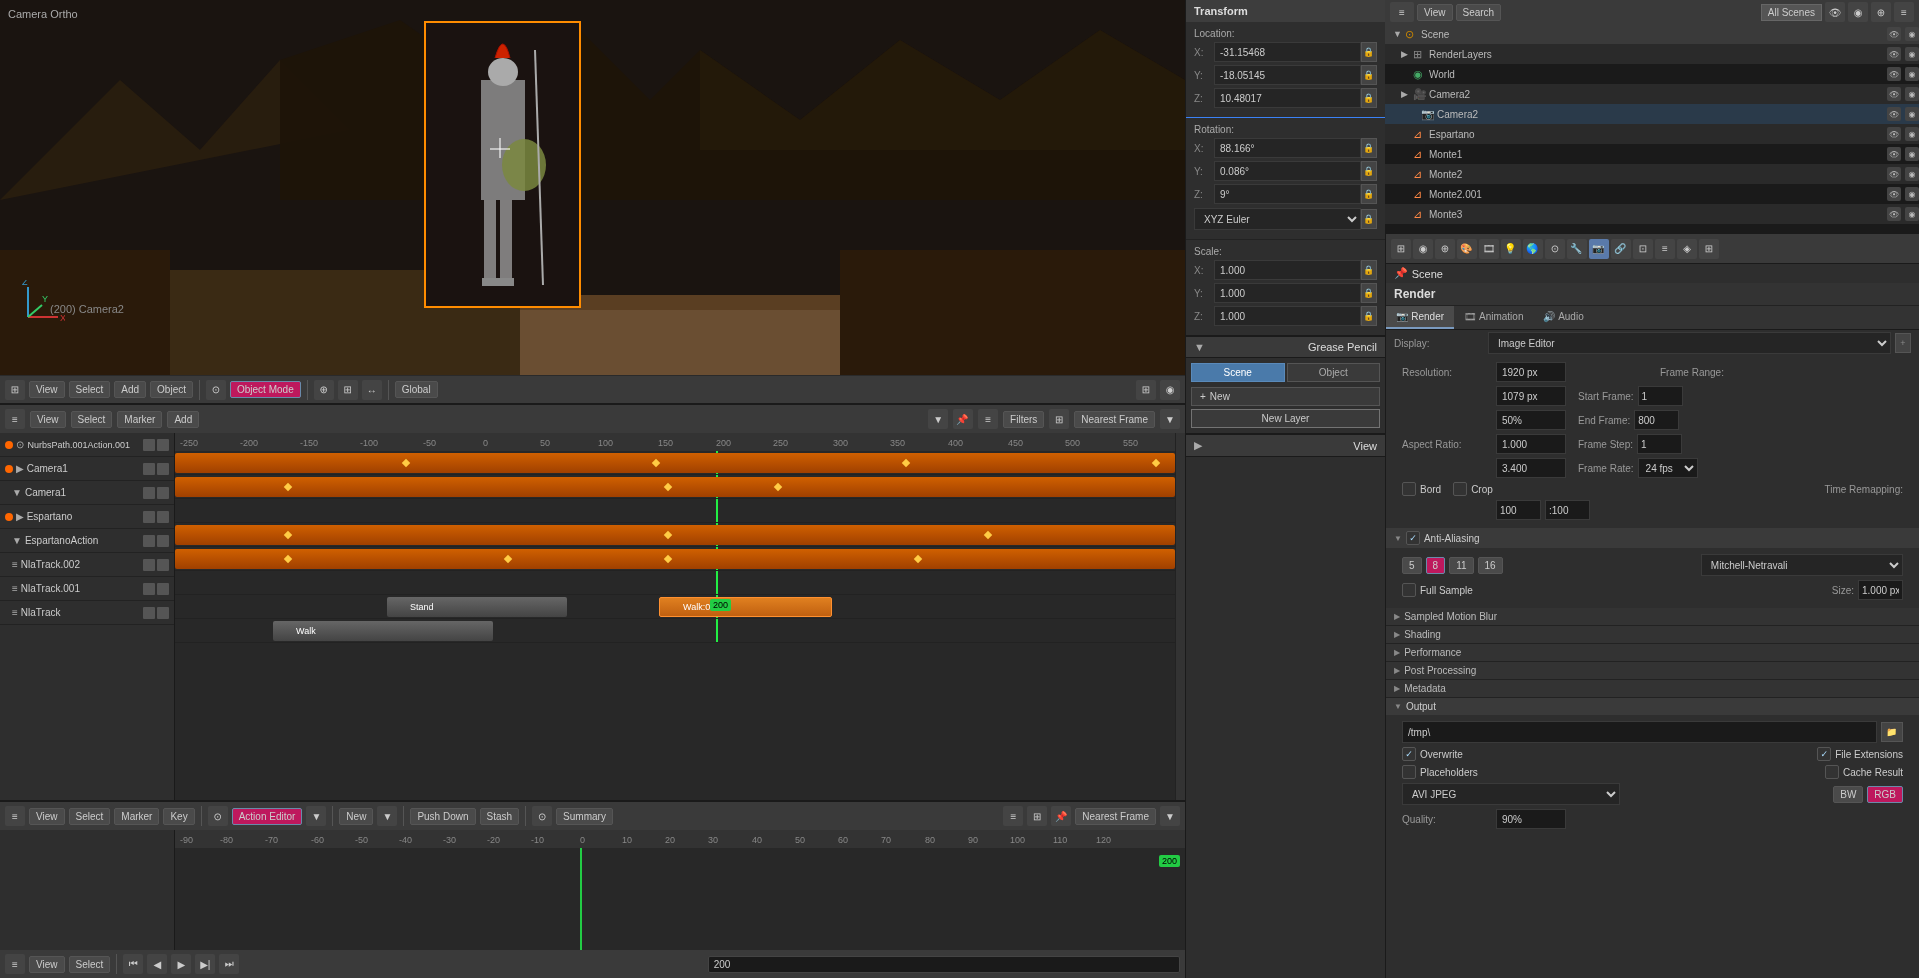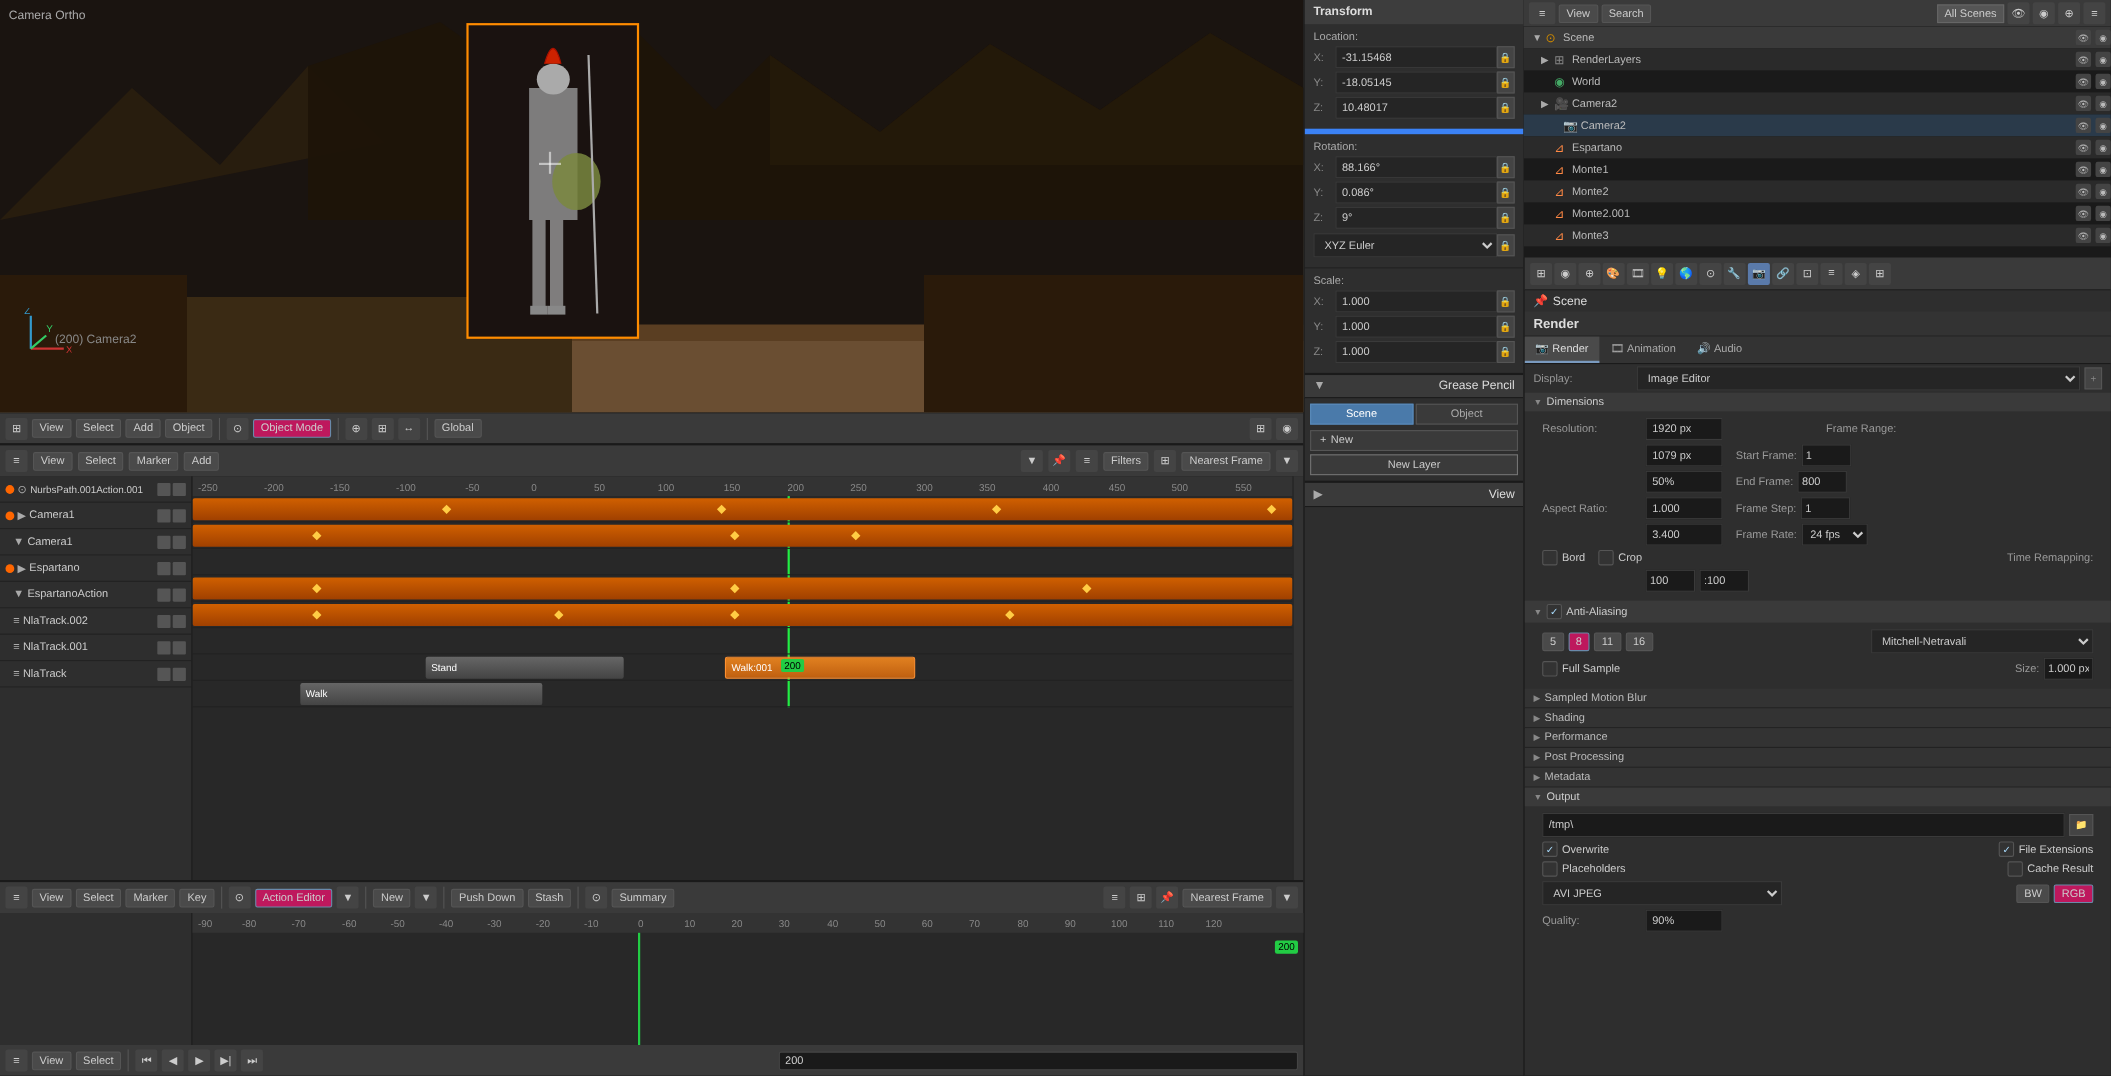--- a/index.html
+++ b/index.html
@@ -216,21 +216,21 @@
     .strip-gray {
       background: linear-gradient(180deg, #666 0%, #444 100%);
     }
 
     .strip-label {
       font-size: 9px;
       color: #fff;
       position: absolute;
       top: 50%;
       transform: translateY(-50%);
-      left: 5px;
+      left: 23px;
       white-space: nowrap;
     }
 
     
     .action-editor {
       height: 150px;
       background: #282828;
       border-top: 2px solid #1a1a1a;
       display: flex;
       flex-direction: column;
@@ -1006,21 +1006,21 @@
           <input type="text" class="xyz-input" value="-18.05145" style="">
           <button class="xyz-btn">🔒</button>
         </div>
         <div class="xyz-field">
           <span class="xyz-label">Z:</span>
           <input type="text" class="xyz-input" value="10.48017" style="">
           <button class="xyz-btn">🔒</button>
         </div>
       </div>
 
-      <div class="panel-body" style="border-top:5px solid #3b82f6;">
+      <div class="panel-body" style="border-top:1px solid #3b82f6;">
         <div style="font-size:10px;color:#aaa;margin-bottom:3px;">Rotation:</div>
         <div class="xyz-field">
           <span class="xyz-label">X:</span>
           <input type="text" class="xyz-input" value="88.166°" style="">
           <button class="xyz-btn">🔒</button>
         </div>
         <div class="xyz-field">
           <span class="xyz-label">Y:</span>
           <input type="text" class="xyz-input" value="0.086°" style="">
           <button class="xyz-btn">🔒</button>
@@ -1229,23 +1229,20 @@
 
         <div class="render-field-row">
           <span class="render-label">Display:</span>
           <select class="dropdown-field">
             <option>Image Editor</option>
           </select>
           <button class="xyz-btn">+</button>
         </div>
 
         <div class="render-section">
-          <div class="render-section-header">
-            <span>Dimensions</span>
-          </div>
           <div style="padding:4px 8px;">
 
             <div class="render-field-row" style="flex-wrap:wrap;">
               <span class="render-label">Resolution:</span>
               <div style="display:flex;gap:4px;align-items:center;">
                 <input type="text" class="render-input" value="1920 px" style="">
               </div>
               <div style="display:flex;gap:4px;align-items:center;margin-left:90px;">
                 <span style="font-size:10px;color:#999;">Frame Range:</span>
               </div>

